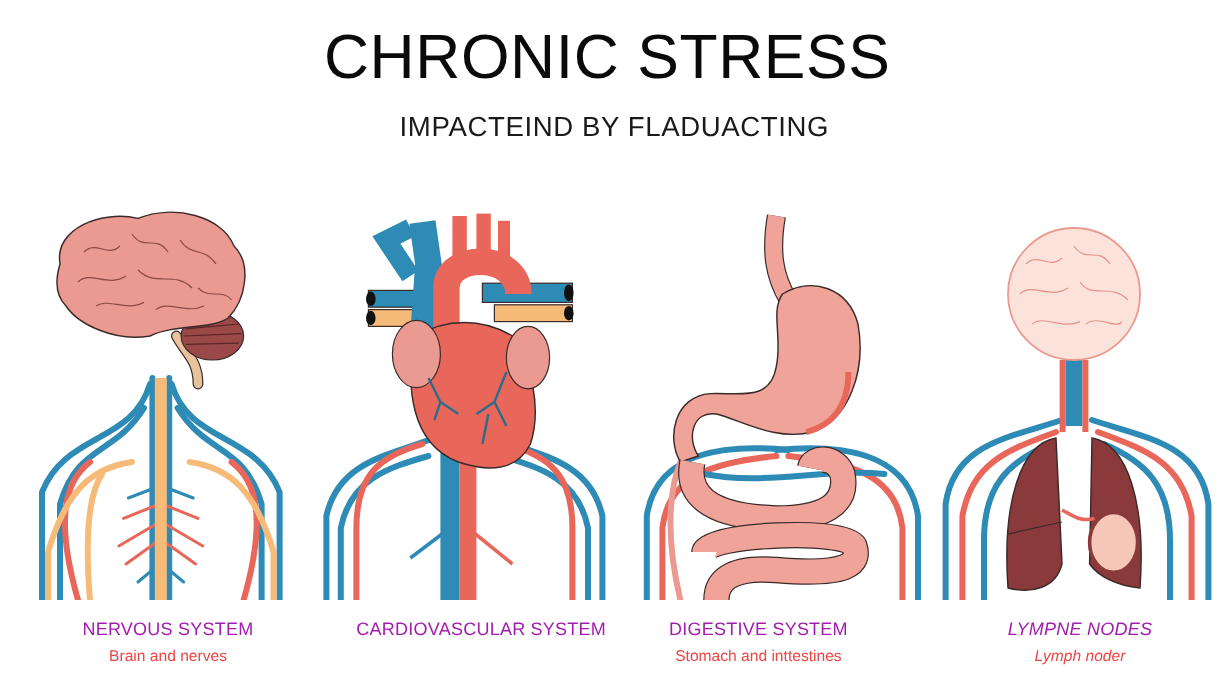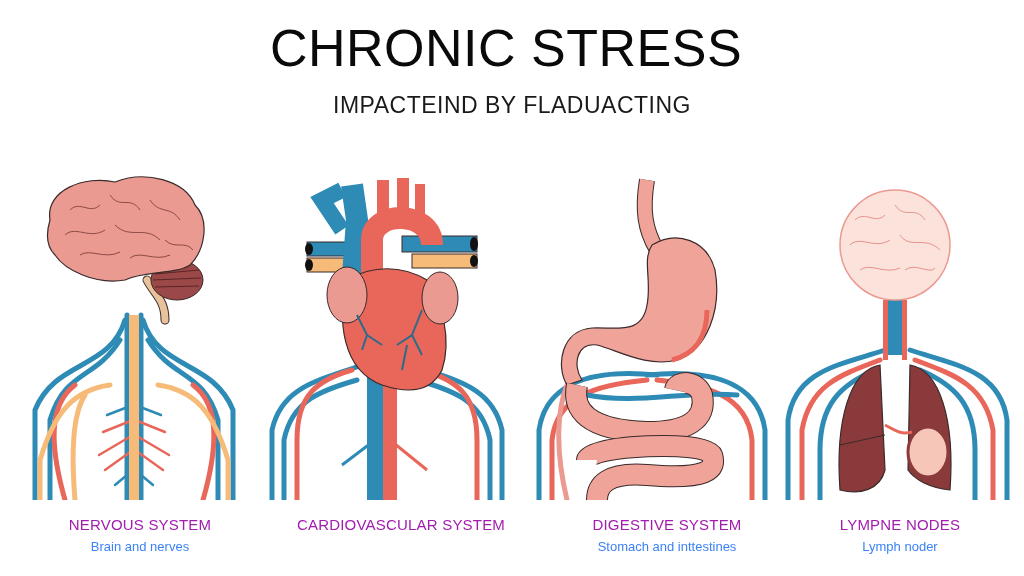--- a/index.html
+++ b/index.html
@@ -13,21 +13,21 @@
     font-size: 52px; font-weight: 400; letter-spacing: 0.5px; color: #0a0a0a;
   }
   .subtitle {
     position: absolute; top: 92px; left: 0; width: 1024px; text-align: center;
     font-size: 23px; letter-spacing: 0.5px; color: #1a1a1a;
   }
   .panel { position: absolute; top: 170px; width: 250px; height: 330px; }
   .panel svg { position: absolute; left: 0; top: 0; }
   .caption { position: absolute; top: 516px; width: 250px; text-align: center; }
   .cap-title { font-size: 15px; color: #a21caf; letter-spacing: 0.2px; }
-  .cap-sub { font-size: 13px; color: #3b82f6; margin-top: 6px; }
+  .cap-sub { font-size: 13px; color: #ef4444; margin-top: 6px; }
 </style>
 </head>
 <body>
 
 <div class="title">CHRONIC STRESS</div>
 <div class="subtitle">IMPACTEIND  BY FLADUACTING</div>
 
 <div class="panel" style="left:15px;">
   <svg width="250" height="330" viewBox="0 0 250 330">
     <g fill="none" stroke-width="5" stroke-linecap="round">
@@ -156,21 +156,21 @@
 
     <path d="M125 75 C150 60 180 70 188 100 C195 140 180 180 150 190 C120 198 90 180 70 175 C50 172 45 195 55 210 L40 215 C28 195 35 160 65 158 C90 157 115 165 120 135 C125 110 115 90 125 75 Z" fill="#f0a398" stroke="#3a2a2a" stroke-width="1.2"></path>
     <path d="M180 140 C180 170 165 185 145 190" stroke="#e8675a" stroke-width="5" fill="none"></path>
 
     <path d="M50 215 C45 240 60 260 120 262 C160 262 180 250 175 225 C170 210 150 210 148 220" fill="none" stroke="#3a2a2a" stroke-width="22"></path>
     <path d="M50 215 C45 240 60 260 120 262 C160 262 180 250 175 225 C170 210 150 210 148 220" fill="none" stroke="#f0a398" stroke-width="20"></path>
     <path d="M60 290 C60 275 180 270 185 285 C190 300 180 310 120 305 C80 302 70 315 70 330" fill="none" stroke="#3a2a2a" stroke-width="22"></path>
     <path d="M60 290 C60 275 180 270 185 285 C190 300 180 310 120 305 C80 302 70 315 70 330" fill="none" stroke="#f0a398" stroke-width="20"></path>
   </svg>
 </div>
-<div class="caption" style="left:542px;text-align:center;">
+<div class="caption" style="left:507px;text-align:center;">
   <div class="cap-title">DIGESTIVE SYSTEM</div>
   <div class="cap-sub">Stomach and inttestines</div>
 </div>
 
 <div class="panel" style="left:780px;">
   <svg width="235" height="330" viewBox="0 0 235 330">
     <g fill="none" stroke-width="5" stroke-linecap="round">
       <path d="M105 180 C60 195 15 200 8 250 L8 330" stroke="#2e8bb5"></path>
       <path d="M100 190 C60 205 30 215 22 260 L22 330" stroke="#e8675a"></path>
       <path d="M95 200 C60 215 40 235 40 280 L40 330" stroke="#2e8bb5"></path>
@@ -192,16 +192,16 @@
     <g stroke="#e8908a" stroke-width="1" fill="none">
       <path d="M75 50 C85 40 95 55 105 45"></path>
         <path d="M115 35 C125 50 135 35 145 50"></path>
       <path d="M70 75 C80 65 95 80 110 70"></path>
         <path d="M120 65 C130 80 145 65 160 80"></path>
       <path d="M80 100 C90 92 105 105 120 98"></path>
         <path d="M125 100 C135 92 150 105 155 98"></path>
     </g>
   </svg>
 </div>
-<div class="caption" style="left:775px;">
+<div class="caption" style="left:775px;font-style:italic;">
   <div class="cap-title">LYMPNE NODES</div>
   <div class="cap-sub">Lymph noder</div>
 </div>
 
 </body></html>

